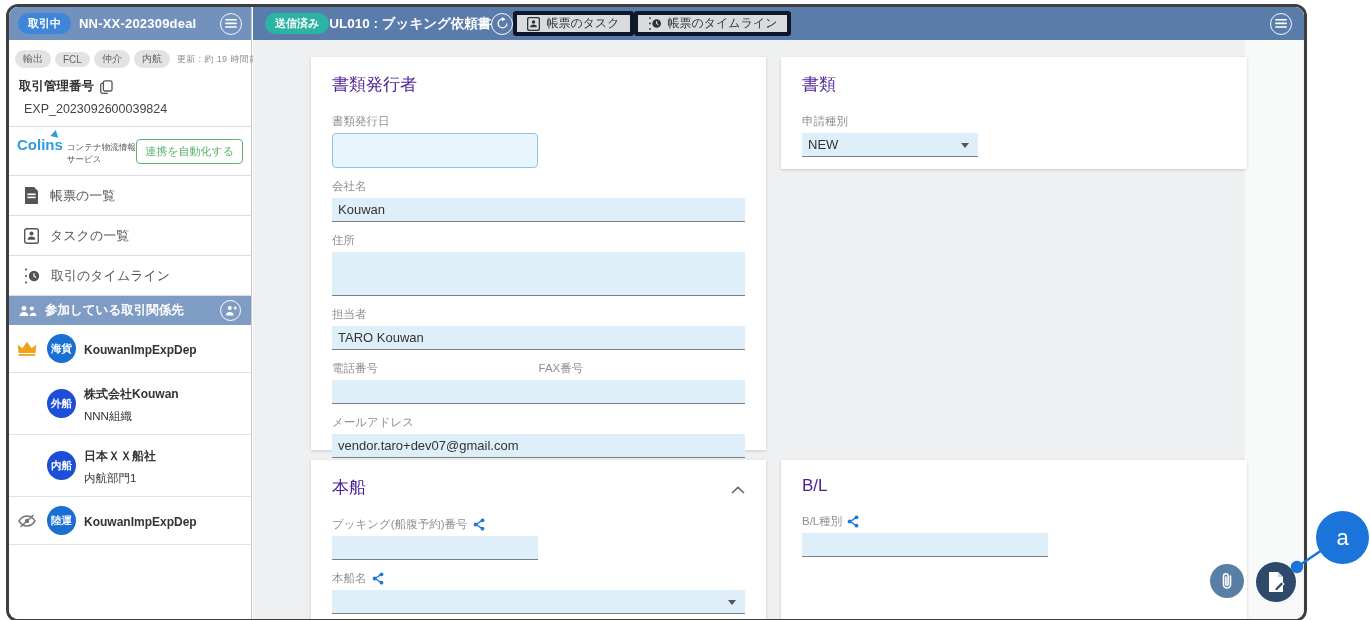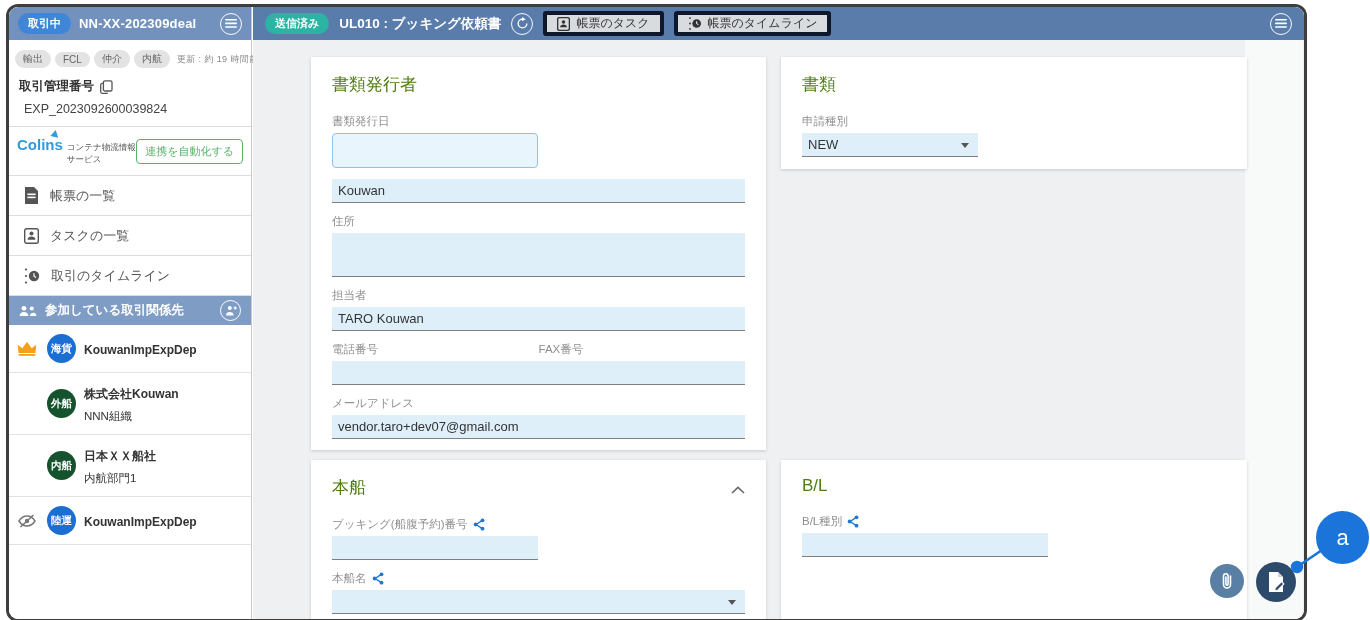--- a/index.html
+++ b/index.html
@@ -33,34 +33,34 @@
   .colins-sail { position:absolute; left:34px; top:-6px; width:0; height:0; border-left:4px solid transparent; border-right:4px solid transparent; border-bottom:7px solid #2f9ae0; transform:rotate(12deg); }
   .colins-caption { font-size:8.5px; color:#555; }
   .btn-automate { border:1px solid #58b368; color:#58b368; background:#fff; font-size:11px; padding:4px 8px; border-radius:4px; cursor:pointer; white-space:nowrap; }
   .sb-menu-item { display:flex; align-items:center; gap:11px; height:40px; padding:0 15px; border-bottom:1px solid #ddd; font-size:13px; color:#555; cursor:pointer; }
   .sb-partners-header { background:#7f9cc5; color:#fff; display:flex; align-items:center; gap:8px; height:29px; padding:0 10px; font-size:12.5px; font-weight:bold; }
   .add-circle { margin-left:auto; width:21px; height:21px; border:1.4px solid #fff; border-radius:50%; display:flex; align-items:center; justify-content:center; cursor:pointer; }
   .partner { display:flex; align-items:center; gap:8px; padding:9px 6px; border-bottom:1px solid #e2e2e2; cursor:pointer; }
   .p-left { width:24px; min-width:24px; display:flex; justify-content:center; align-items:center; }
   .p-badge { width:29px; height:29px; min-width:29px; border-radius:50%; color:#fff; font-size:10.5px; font-weight:bold; display:flex; align-items:center; justify-content:center; }
   .badge-blue { background:#1b6fd3; }
-  .badge-olive { background:#14532d; }
+  .badge-olive { background:#1d4ed8; }
   .p-text { line-height:1.35; }
   .p-name { font-size:12px; color:#333; font-weight:bold; }
   .p-org { font-size:11.5px; color:#333; }
   
   .main { position:absolute; left:244px; top:0; right:0; bottom:0; background:#eef0f1; }
-  .topbar { height:33px; background:#5a7cab; display:flex; align-items:center; gap:10px; padding:0 12px; }
+  .topbar { height:33px; background:#5a7cab; display:flex; align-items:center; gap:0; padding:0 12px; }
   .tb-title { color:#fff; font-size:13.5px; font-weight:bold; white-space:nowrap; }
   .tb-btn { background:#d9dcde; border:4px solid #0f172a; border-radius:3px; height:25px; display:flex; align-items:center; gap:6px; padding:0 10px; font-size:12px; color:#333; cursor:pointer; white-space:nowrap; }
   .tb-spacer { flex:1; }
   .content { position:absolute; top:33px; left:0; right:0; bottom:0; }
   .white-strip { position:absolute; top:0; bottom:0; right:1px; width:58px; background:#f8fafa; }
   .card { position:absolute; background:#fff; box-shadow:0 1px 3px rgba(0,0,0,.16); padding:16px 21px; }
-  .card h2 { margin:0 0 18px 0; font-size:17px; font-weight:400; color:#4d7c0f; }
+  .card h2 { margin:0 0 18px 0; font-size:17px; font-weight:400; color:#4c1d95; }
   .card-head { display:flex; align-items:center; justify-content:space-between; }
   .fld { margin-bottom:11px; }
   .fld-label { display:flex; align-items:center; gap:5px; font-size:11.5px; color:#8f8f8f; margin-bottom:4px; }
   .inp { display:block; background:#dfeffa; border:none; border-bottom:1px solid #7f7f7f; height:24px; width:100%; font-size:13px; color:#333; padding:2px 6px; font-family:inherit; outline:none; }
   .inp-area { height:44px; resize:none; }
   .date-box { width:206px; height:35px; background:#e9f5fd; border:1px solid #8cc3ed; border-radius:4px; }
   .row2 { display:flex; }
   .row2 .fld { flex:1; }
   .dropdown { position:relative; background:#dfeffa; border-bottom:1px solid #7f7f7f; height:24px; font-size:13px; color:#333; padding:4px 24px 2px 6px; cursor:pointer; }
   .dropdown .caret { position:absolute; right:9px; top:10px; width:0; height:0; border-left:4.5px solid transparent; border-right:4.5px solid transparent; border-top:5.5px solid #555; }
@@ -256,20 +256,21 @@
     <div class="content">
       <div class="white-strip"></div>
 
       <div class="card" style="left:58px; top:17px; width:455px; height:393px;">
         <h2>書類発行者</h2>
         <div class="fld">
           <span class="fld-label">書類発行日</span>
           <input class="date-box" style="">
         </div>
         <div class="fld">
+          <span class="fld-label">会社名</span>
           <input class="inp" value="Kouwan" style="">
         </div>
         <div class="fld">
           <span class="fld-label">住所</span>
           <textarea class="inp inp-area" style=""></textarea>
         </div>
         <div class="fld">
           <span class="fld-label">担当者</span>
           <input class="inp" value="TARO Kouwan" style="">
         </div>

